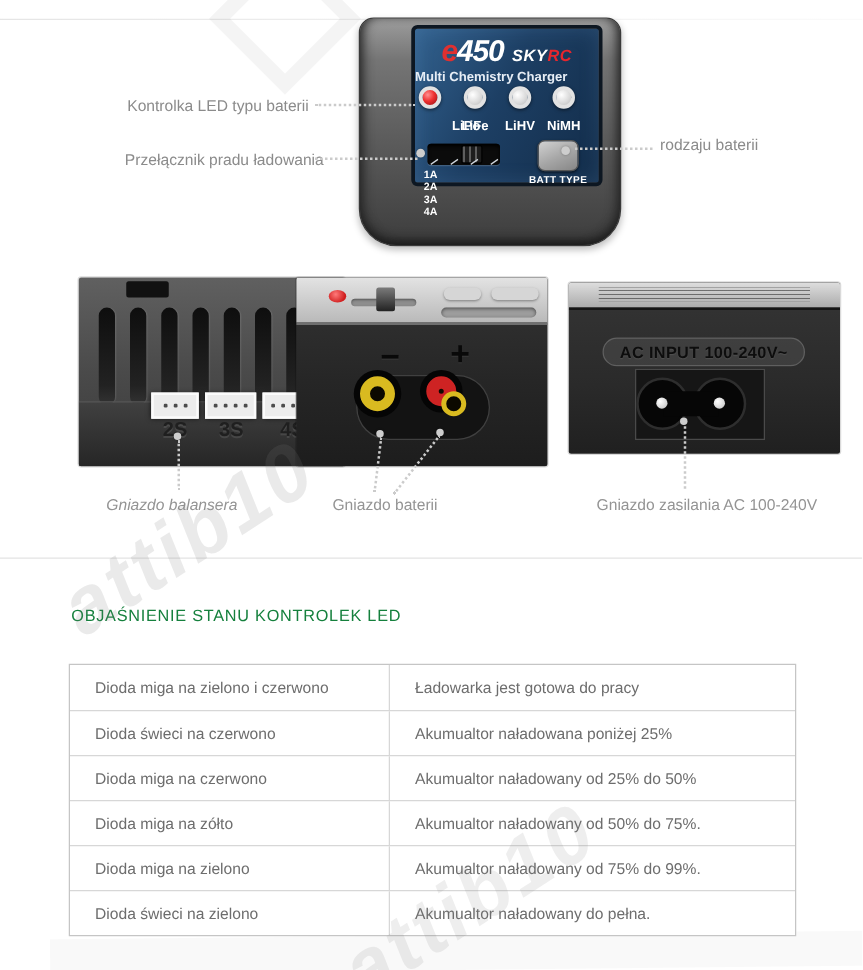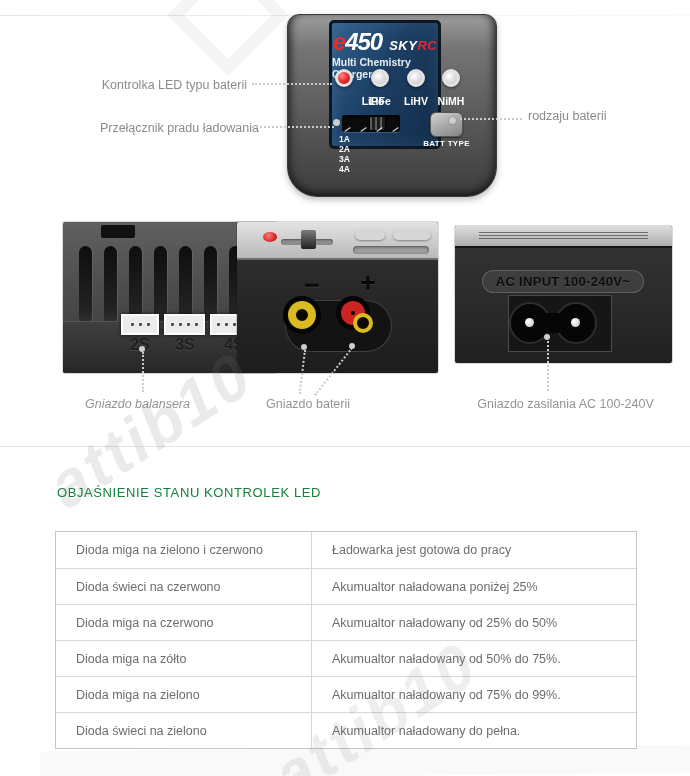--- a/index.html
+++ b/index.html
@@ -19,21 +19,21 @@
   .wm-b { left:280px; top:745px; color:rgba(125,125,125,0.13); }
   .wm-band { position:absolute; left:40px; top:748px; width:660px; height:28px;
     background:rgba(0,0,0,0.025); transform:rotate(-0.6deg); }
 
   
   .charger-body { position:absolute; left:287px; top:14px; width:210px; height:183px;
     border-radius:12px 12px 30px 30px;
     background:linear-gradient(180deg,#9d9d9d 0%,#757575 18%,#565656 62%,#3d3d3d 100%);
     box-shadow:inset 7px 0 9px -5px #222, inset -7px 0 9px -5px #222, inset 0 -8px 10px -6px #111, 0 3px 6px rgba(0,0,0,0.25);
     border:1px solid #3a3a3a; }
-  .charger-panel { position:absolute; left:41px; top:5px; width:112px; height:129px;
+  .charger-panel { position:absolute; left:41px; top:5px; width:153px; height:129px;
     border-radius:5px; border:3px solid #0d1722;
     background:linear-gradient(118deg,#32618e 0%,#1d3f64 45%,#122c49 100%);
     box-shadow:inset 0 0 16px rgba(120,170,220,0.18); }
   .brand-row { position:absolute; left:0; top:5px; width:100%; text-align:center; white-space:nowrap; }
   .model { font-style:italic; font-weight:bold; font-size:24px; letter-spacing:-1px; }
   .model .pre { color:#e03030; }
   .model .num { color:#ffffff; }
   .skyrc { font-style:italic; font-weight:bold; font-size:13px; margin-left:7px; letter-spacing:0.5px; }
   .skyrc .sky { color:#ffffff; }
   .skyrc .rc { color:#e8262d; }

